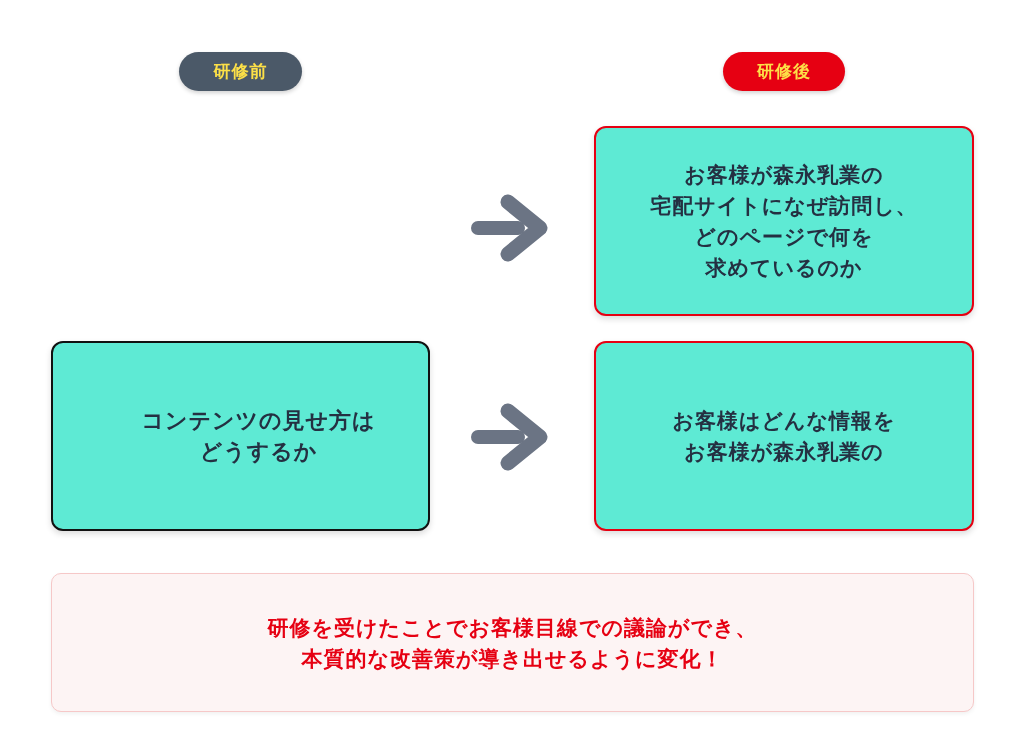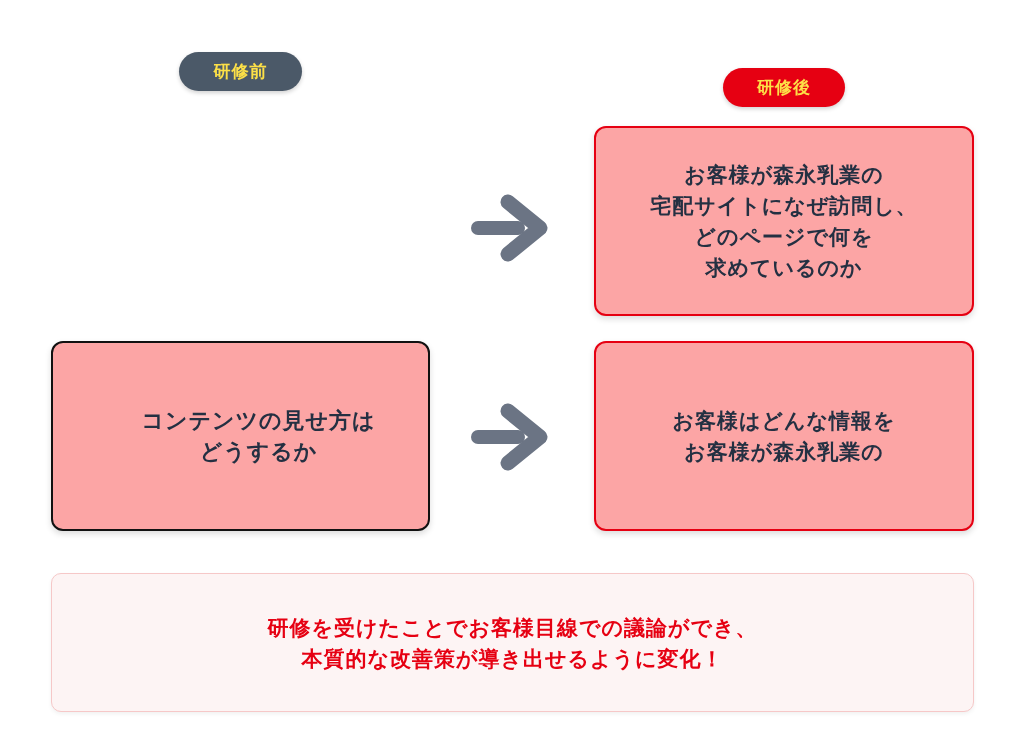--- a/index.html
+++ b/index.html
@@ -21,27 +21,27 @@
     display: flex;
     align-items: center;
     justify-content: center;
     color: #fde047;
     font-size: 17px;
     font-weight: bold;
     letter-spacing: 1px;
     box-shadow: 0 2px 4px rgba(0,0,0,0.18);
   }
   .badge-before { left: 179px; top: 52px; width: 123px; background: #4b5968; }
-  .badge-after  { left: 723px; top: 68px; width: 122px; background: #e60012; }
+  .badge-after  { left: 723px; top: 52px; width: 122px; background: #e60012; }
 
   .box {
     position: absolute;
     width: 379px;
     height: 190px;
-    background: #fca5a5;
+    background: #5eead4;
     border-radius: 12px;
     display: flex;
     align-items: center;
     justify-content: center;
     text-align: center;
     box-shadow: 0 3px 6px rgba(0,0,0,0.14);
   }
   .box-plain { border: 2px solid #111111; }
   .box-red   { border: 2px solid #e60012; width: 380px; }
 

